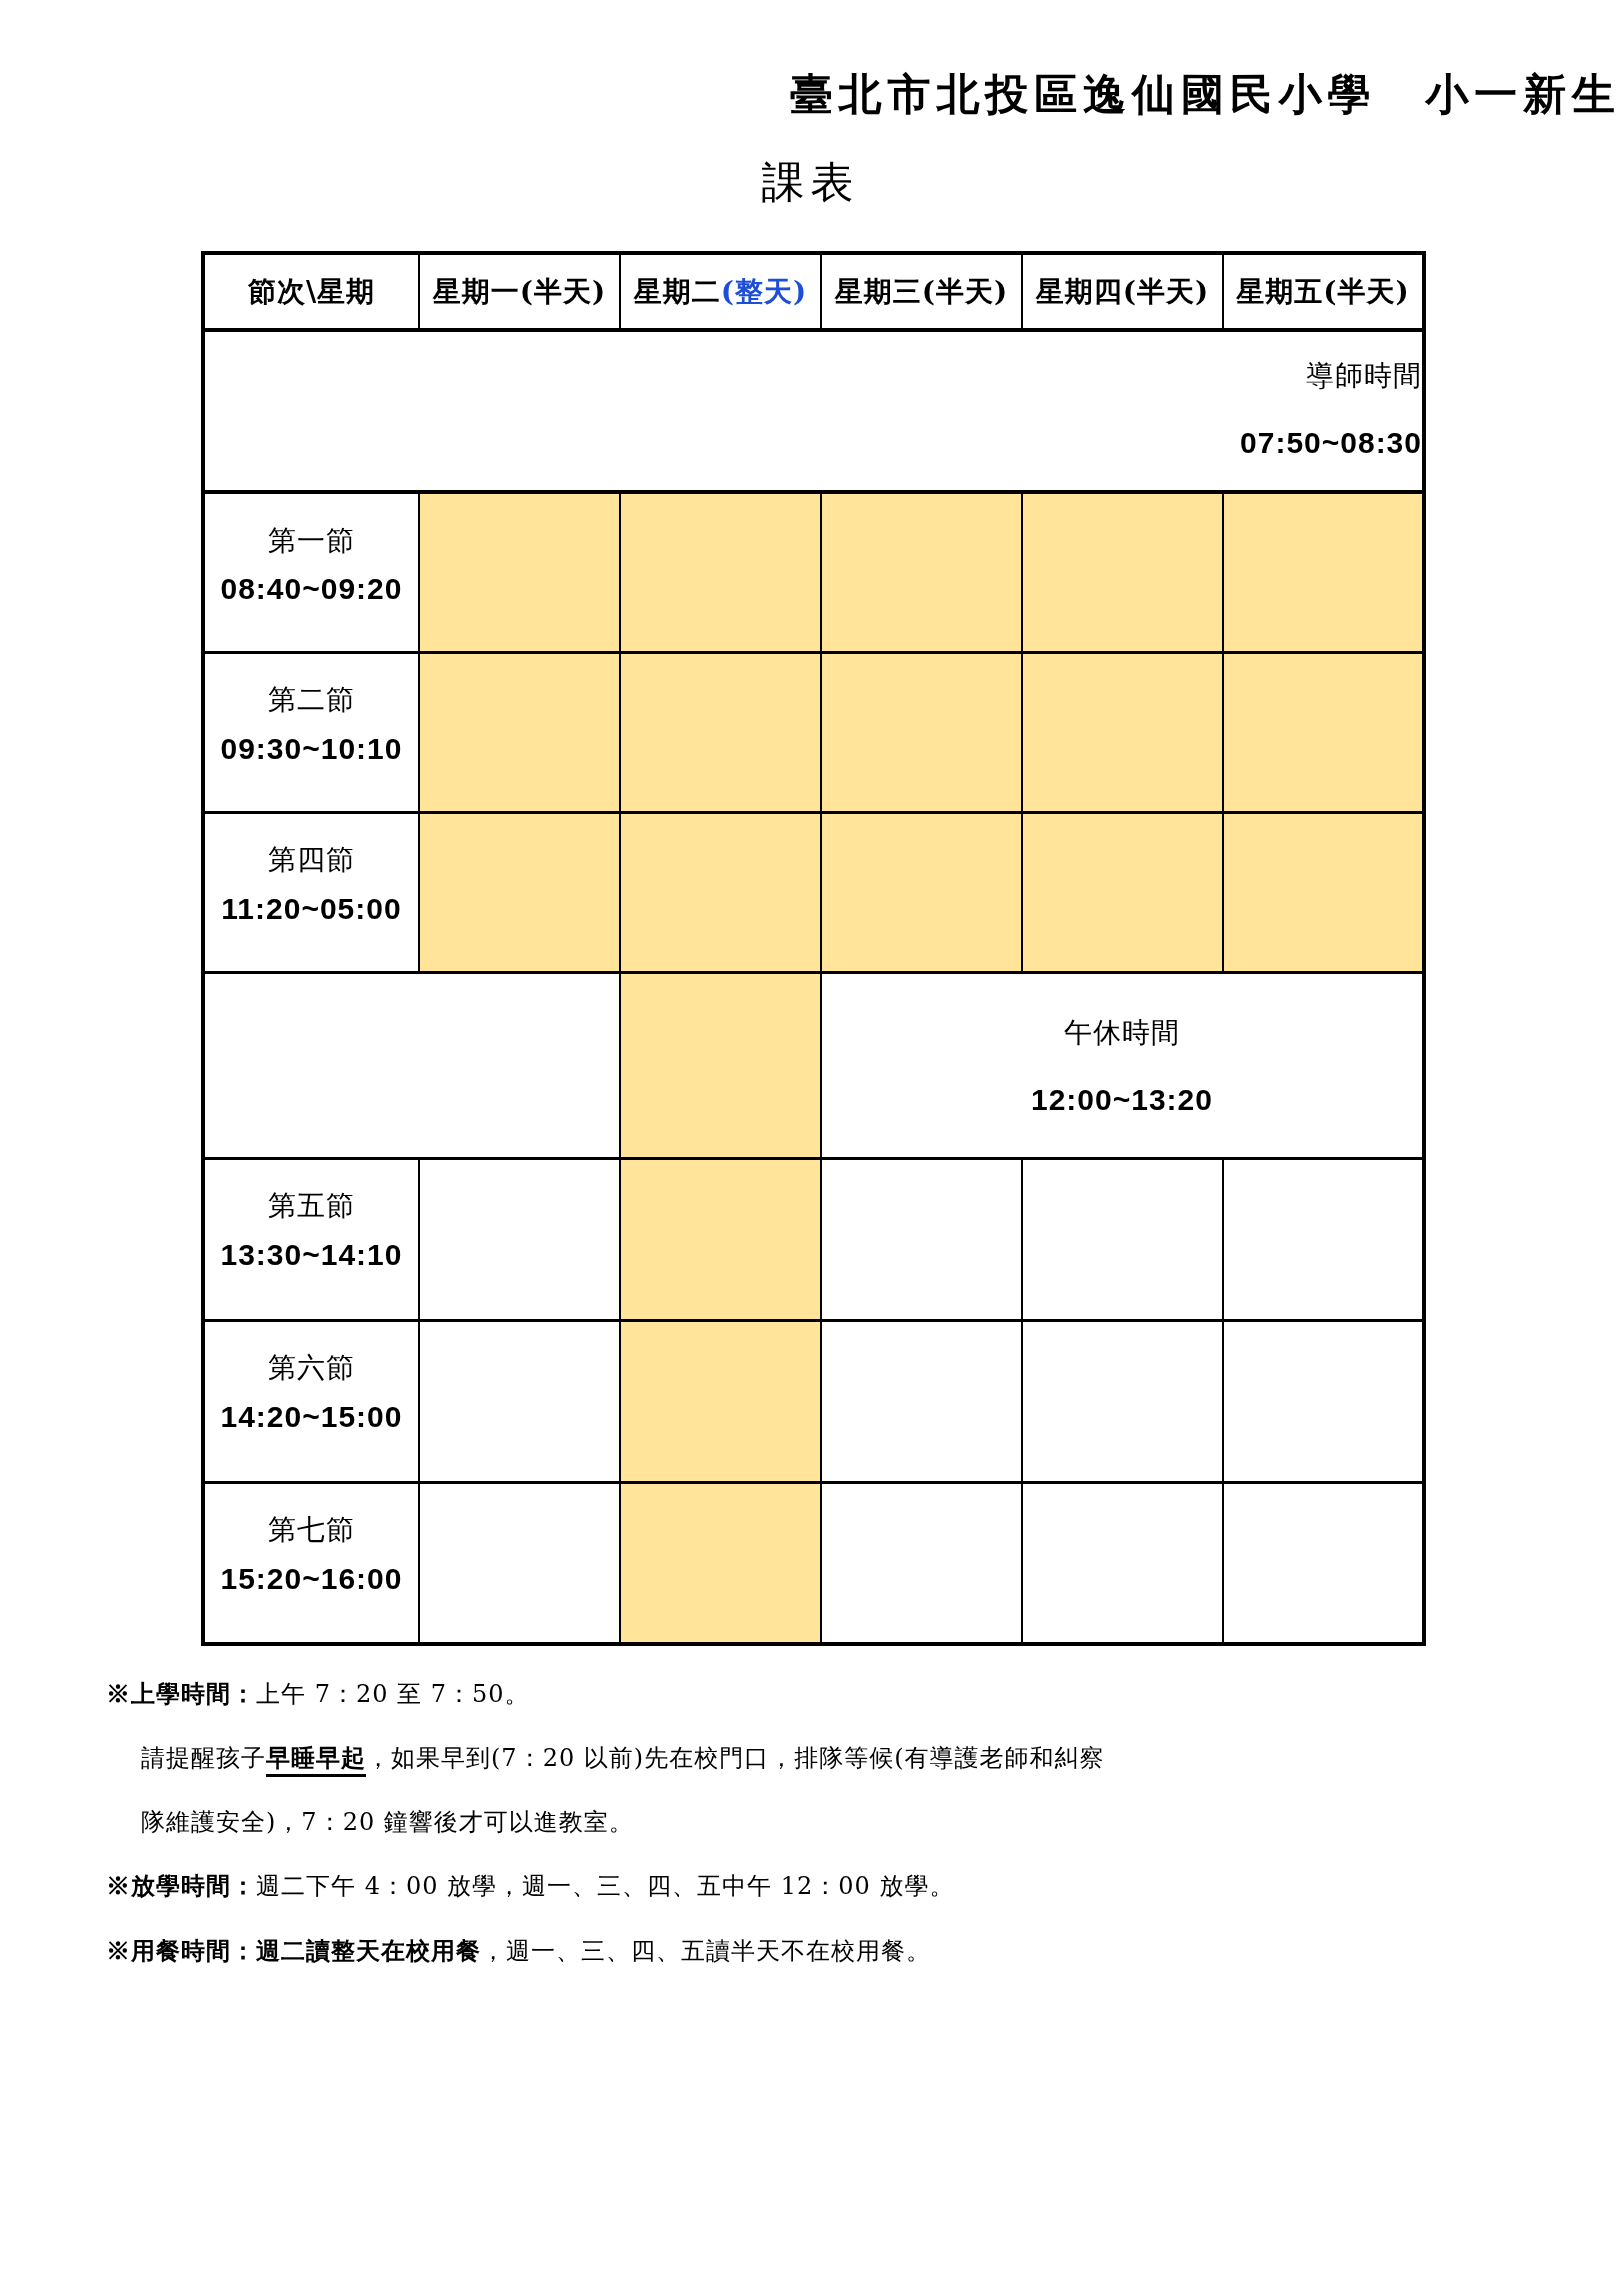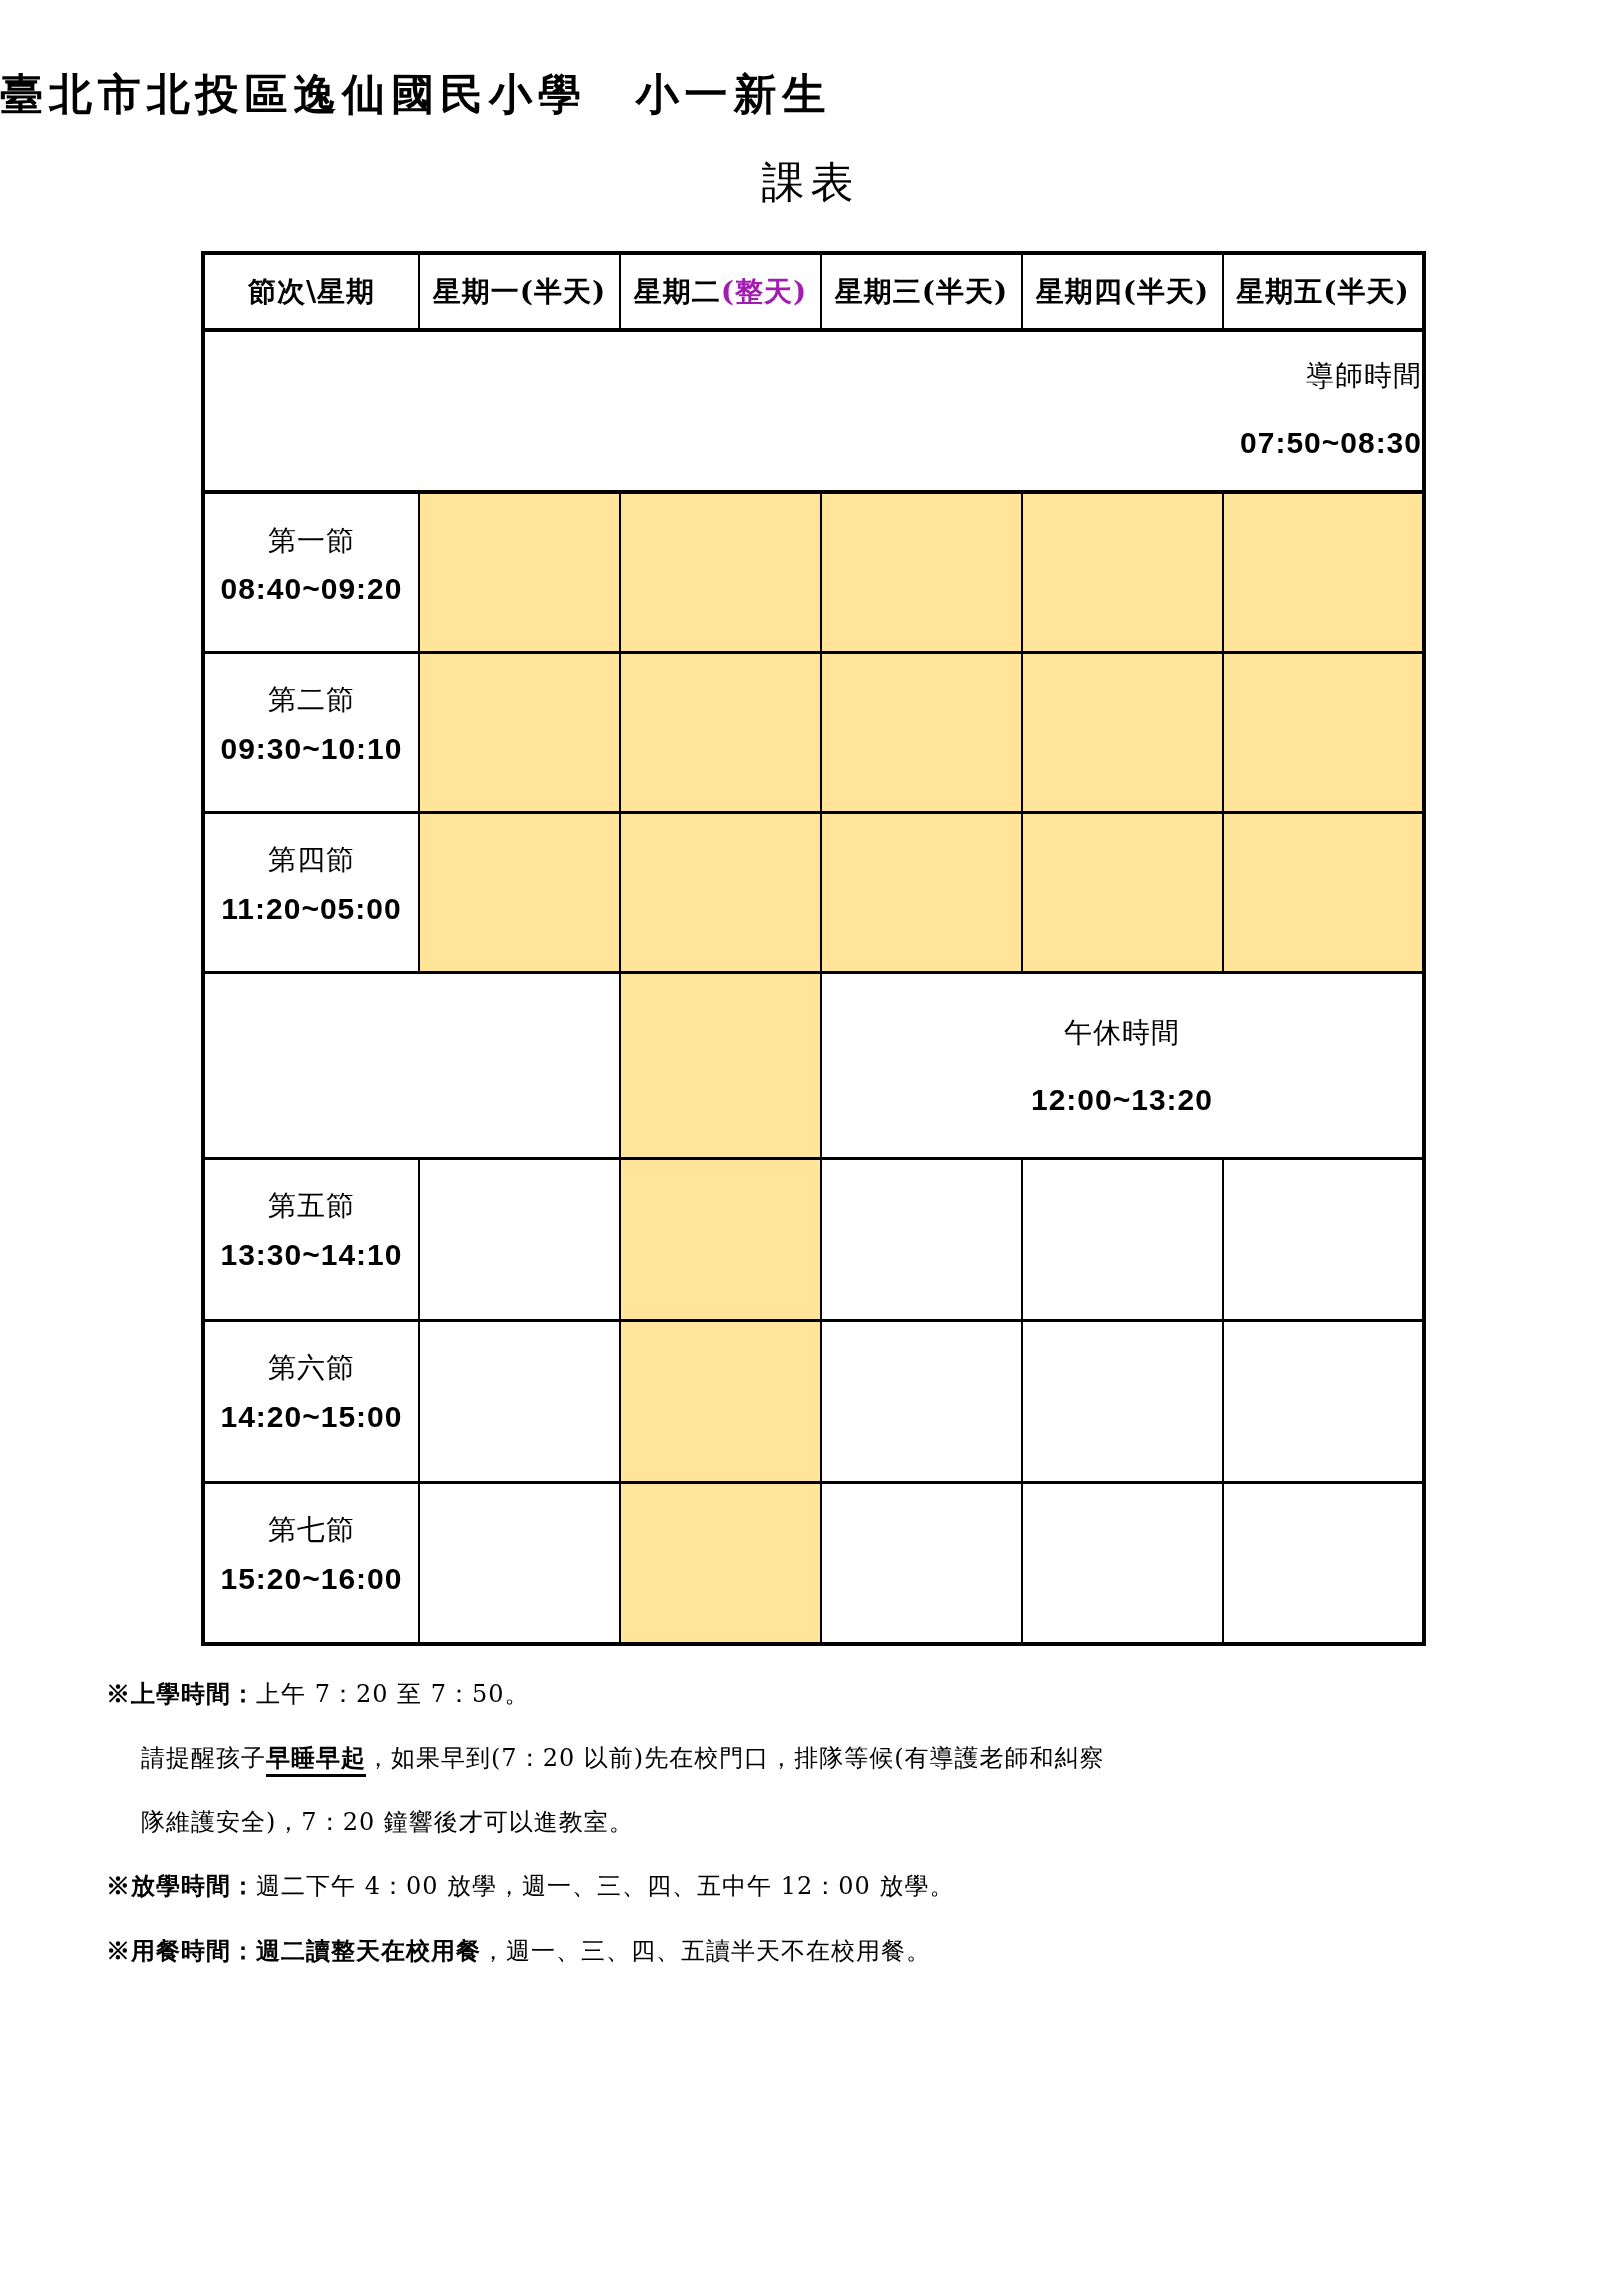--- a/index.html
+++ b/index.html
@@ -11,21 +11,21 @@
     position: relative;
     width: 1621px;
     height: 2293px;
     background: #ffffff;
     color: #000000;
     font-family: "DejaVu Serif", "Liberation Serif", serif;
     overflow: hidden;
   }
   .title {
     padding-top: 69px;
-    text-align: left;
+    text-align: right;
     font-size: 43px;
     font-weight: bold;
     letter-spacing: 5.9px;
     line-height: 51px;
   }
   .subtitle {
     margin-top: 37px;
     text-align: center;
     font-size: 43px;
     font-weight: normal;
@@ -75,21 +75,21 @@
     font-size: 30px;
     line-height: 41px;
     letter-spacing: 1px;
     white-space: nowrap;
   }
   tr.r-teacher .lbl { margin-top: 23.5px; }
   tr.r-teacher .time { margin-top: 27.4px; }
   .plabel .lbl { margin-top: 26.5px; }
   .plabel .time { margin-top: 8.8px; }
   .hl { background: #FFE49A; }
-  .red { color: #a21caf; }
+  .red { color: #1d4ed8; }
   td.nb {
     border-left: none;
     border-right: none;
   }
   td.lunchtext { text-align: left; padding-left: 15.7px; }
   td.lunchtext .lbl { margin-top: 39px; }
   td.lunchtext .time { margin-top: 27.4px; }
   .notes {
     margin: 25.5px 0 0 106px;
     font-size: 24px;

